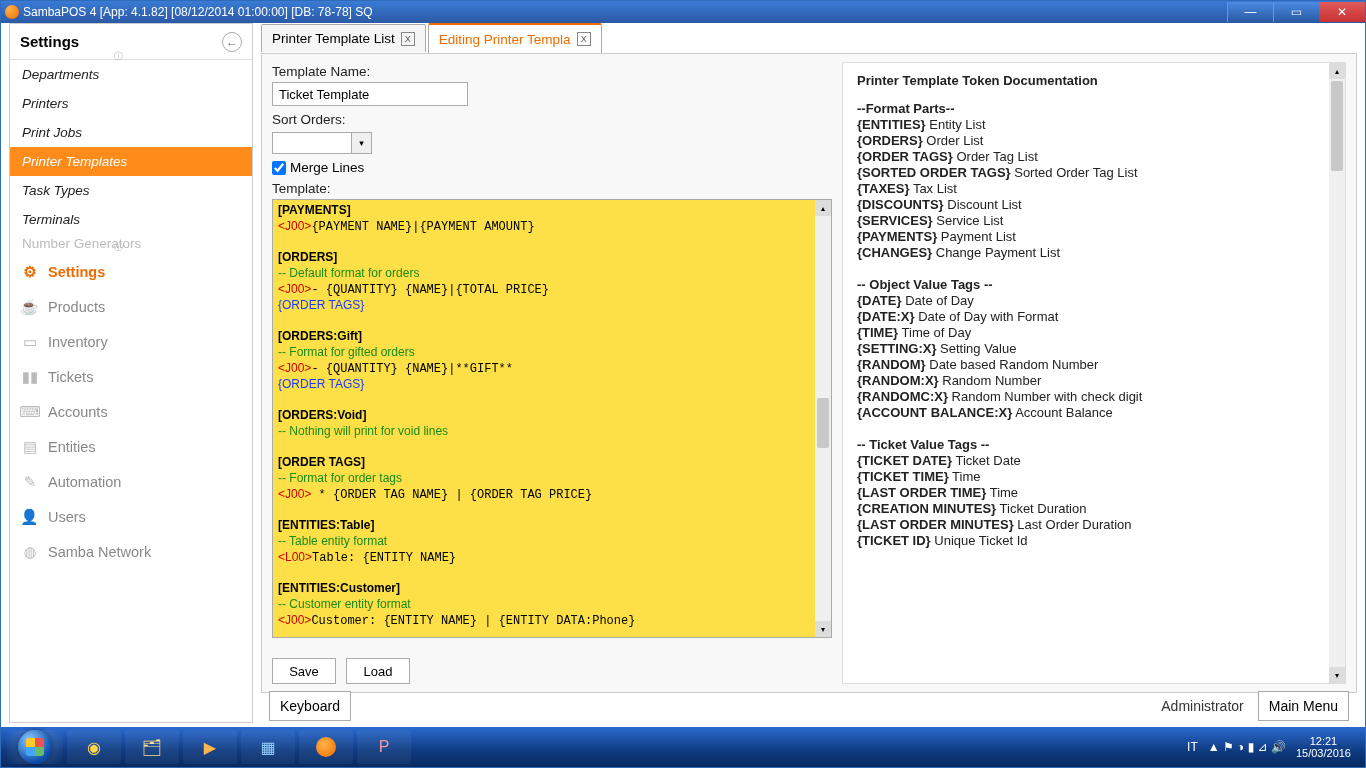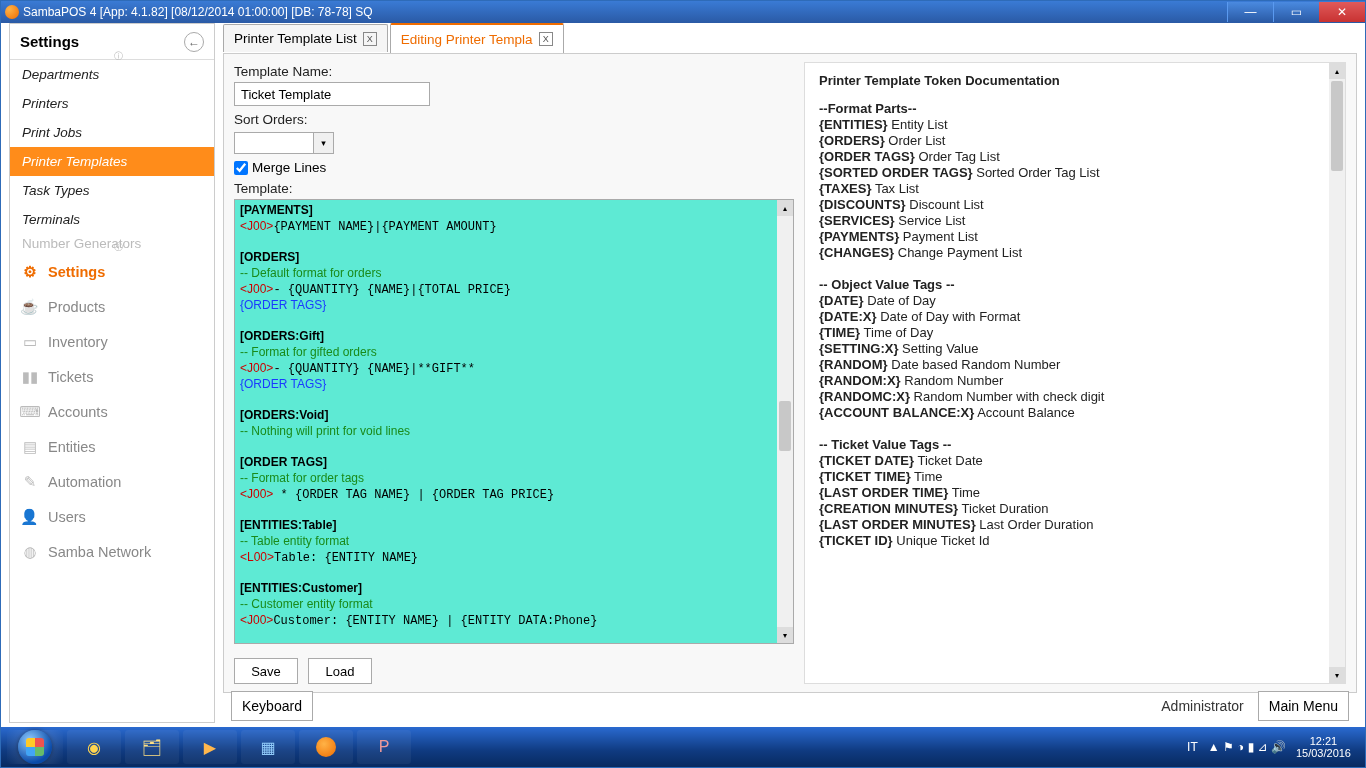--- a/index.html
+++ b/index.html
@@ -16,21 +16,21 @@
 
 .app { flex: 1; display: flex; flex-direction: column; background: #fff; }
 .brandbar { height: 40px; display: flex; align-items: center; padding: 0 12px; }
 .brandbar .logo { display: flex; align-items: center; font-size: 20px; font-weight: 700; color: #333; }
 .brandbar .logo .orange { color: #ef6c00; }
 .brandbar .logo .citrus { width: 22px; height: 22px; background: radial-gradient(circle at 40% 35%, #ffb347, #ef6c00); border-radius: 50%; margin-right: 4px; }
 .brandbar .datetime { margin-left: auto; font-family: "Consolas", monospace; font-size: 22px; color: #666; }
 
 .body { flex: 1; display: flex; min-height: 0; }
 
-.sidebar { width: 206px; border: 1px solid #ccc; margin: 0 4px 4px 8px; display: flex; flex-direction: column; background: #fff; }
+.sidebar { width: 244px; border: 1px solid #ccc; margin: 0 4px 4px 8px; display: flex; flex-direction: column; background: #fff; }
 .sidebar .shdr { height: 36px; display: flex; align-items: center; padding: 0 10px; font-size: 15px; font-weight: 600; border-bottom: 1px solid #ddd; }
 .sidebar .shdr .back { margin-left: auto; width: 20px; height: 20px; border: 1px solid #aaa; border-radius: 50%; display: flex; align-items: center; justify-content: center; font-size: 12px; color: #666; }
 .sidebar .stitems { position: relative; flex: 0 0 auto; }
 .sidebar .stitem { height: 29px; display: flex; align-items: center; padding: 0 12px; font-size: 13.5px; color: #222; cursor: pointer; font-style: italic; }
 .sidebar .stitem.active { background: #ff8c1a; color: #fff; }
 .sidebar .fade { height: 18px; display: flex; align-items: center; padding: 0 12px; font-size: 13.5px; color: #bbb; overflow: hidden; }
 .sidebar .info-dot { position: absolute; font-size: 9px; color: #bbb; left: 104px; }
 .sidebar .sbottom { margin-top: 2px; border-top: 0; }
 .sidebar .sbitem { height: 35px; display: flex; align-items: center; padding: 0 10px; font-size: 14.5px; color: #888; cursor: pointer; gap: 8px; }
 .sidebar .sbitem.active { color: #ef6c00; font-weight: 600; }
@@ -49,38 +49,38 @@
 .rightcol { flex: 1; display: flex; min-width: 0; min-height: 0; }
 
 .flabel { font-size: 13.5px; color: #222; margin: 2px 0 3px; }
 .tinput { width: 196px; height: 24px; border: 1px solid #aaa; background: #fff; padding: 0 6px; font-size: 13px; }
 .combo { display: flex; width: 100px; margin-top: 2px; }
 .combo .cin { height: 22px; border: 1px solid #aaa; background: #fff; width: 80px; }
 .combo .cdrop { height: 22px; width: 20px; border: 1px solid #aaa; border-left: none; background: #f0f0f0; display: flex; align-items: center; justify-content: center; font-size: 9px; }
 .chkrow { display: flex; align-items: center; gap: 4px; font-size: 13.5px; margin: 6px 0 4px; }
 .chkrow input { width: 14px; height: 14px; }
 
-.editor-wrap { flex: 1; display: flex; min-height: 0; border: 1px solid #aaa; background: #5eead4; }
+.editor-wrap { flex: 1; display: flex; min-height: 0; border: 1px solid #aaa; background: #fde047; }
 .editor { flex: 1; overflow: auto; padding: 3px 5px; font-family: Consolas, "Courier New", monospace; font-size: 12px; line-height: 15px; white-space: pre; }
 .editor-scroll { width: 16px; background: #f0f0f0; display: flex; flex-direction: column; }
 .scrbtn { height: 16px; background: #ddd; display: flex; align-items: center; justify-content: center; font-size: 8px; }
 .scrtrack { flex: 1; position: relative; }
 .scrtrack .thumb { position: absolute; left: 2px; right: 2px; top: 45%; height: 50px; background: #c8c8c8; border-radius: 2px; }
 
 .docpanel { flex: 1; border: 1px solid #ddd; background: #fff; display: flex; min-width: 0; }
 .doccontent { flex: 1; overflow: hidden; padding: 10px 14px; font-size: 13px; line-height: 16px; color: #222; }
 .doccontent .h { font-weight: 700; margin-bottom: 12px; display: block; }
 .doccontent .sect { margin-top: 16px; }
 .doccontent .sh { font-weight: 700; }
 .doccontent .row { display: block; }
 .doccontent b { font-weight: 700; }
 .doc-scroll { width: 16px; background: #f0f0f0; display: flex; flex-direction: column; }
 .doc-scroll .thumb2 { position: absolute; left: 2px; right: 2px; top: 2px; height: 90px; background: #c8c8c8; border-radius: 2px; }
 
-.btnrow { display: flex; gap: 10px; margin-top: 14px; }
+.btnrow { display: flex; gap: 10px; margin-top: 20px; }
 .btn { width: 64px; height: 26px; border: 1px solid #aaa; background: #fff; font-size: 13px; display: inline-flex; align-items: center; justify-content: center; cursor: pointer; }
 
 .footer { height: 30px; display: flex; align-items: center; padding: 0 8px 4px; gap: 8px; }
 .footer .fbtn { height: 30px; padding: 0 10px; border: 1px solid #aaa; background: #fff; font-size: 14px; display: inline-flex; align-items: center; cursor: pointer; }
 .footer .spacer { flex: 1; }
 .footer .admin { font-size: 14px; color: #333; margin-right: 6px; }
 
 .taskbar { height: 40px; background: linear-gradient(to bottom, #2a6ad0 0%, #0f3a80 60%, #082a60 100%); display: flex; align-items: center; padding: 0 6px; gap: 2px; color: #fff; font-size: 11px; }
 .tbtn { width: 54px; height: 34px; margin-right: 2px; border-radius: 3px; display: flex; align-items: center; justify-content: center; font-size: 16px; background: rgba(255,255,255,0.05); }
 .tbtn.start { width: 56px; background: radial-gradient(circle at 50% 50%, rgba(255,255,255,0.2), rgba(0,0,0,0)); }

